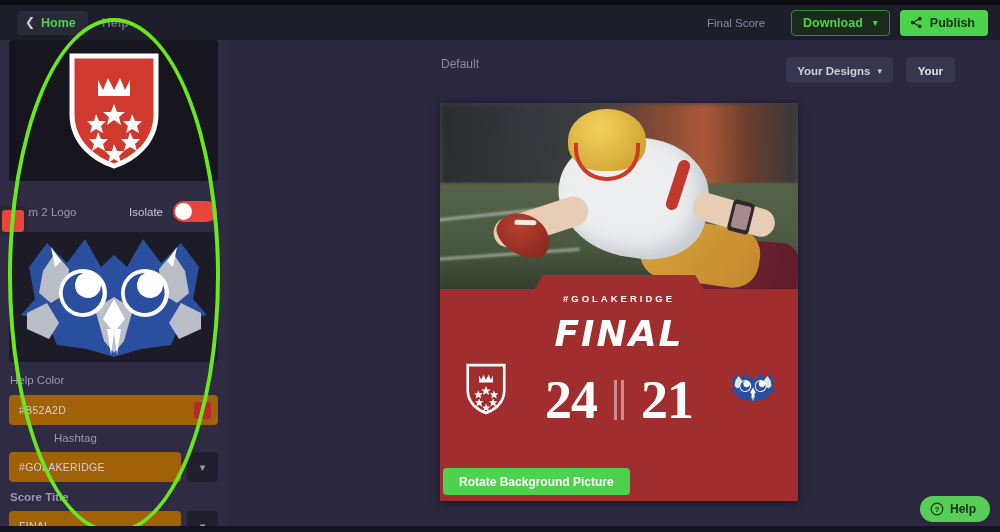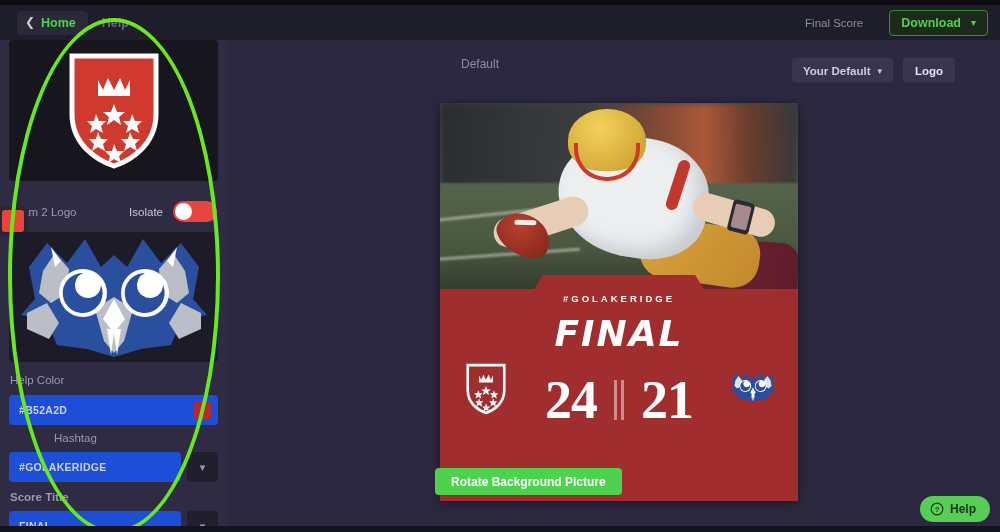--- a/index.html
+++ b/index.html
@@ -112,46 +112,45 @@
     width: 22px; height: 22px; border-radius: 3px;
     background: #e8453c; cursor: pointer;
   }
   .swatch-sm-wrap {
     position: absolute; left: -2px;
     width: 30px; height: 30px; border-radius: 4px; background: #2a2835;
   }
 
   .field-wrap { position: absolute; left: 9px; width: 209px; }
   .field-box {
-    background: #1d4ed8; border-radius: 4px; height: 30px;
+    background: #a16207; border-radius: 4px; height: 30px;
     display: flex; align-items: center; padding: 0 10px;
     color: #d2d0df; font-size: 10.5px; letter-spacing: .3px;
     cursor: text;
-    font-weight: bold;
   }
   .field-box.with-btn { width: 172px; }
   .field-chev {
     position: absolute; right: 0; top: 0;
     width: 31px; height: 30px; background: #211f2e; border-radius: 4px;
     display: flex; align-items: center; justify-content: center;
     color: #9b98b2; font-size: 11px; cursor: pointer;
   }
   .color-dot {
     position: absolute; right: 7px; top: 7px;
     width: 17px; height: 17px; border-radius: 3px; cursor: pointer;
   }
 
   
   .main { position: absolute; left: 227px; top: 40px; width: 773px; height: 486px; }
   .canvas-toolbar {
     position: absolute; left: 0; top: 0; width: 773px; height: 52px;
   }
   .default-label {
     position: absolute; left: 214px; top: 17px;
-    color: #8d8ba4; font-size: 12px; margin-left: 20px;
+    color: #8d8ba4; font-size: 12px;
   }
   .your-designs {
     position: absolute; right: 107px; top: 30px;
     transform: translateY(-50%);
     display: flex; align-items: center; gap: 7px;
     height: 25px; padding: 0 11px;
     background: #383550; border-radius: 4px; cursor: pointer;
   }
   .your-designs .lbl { color: #cfcde0; font-size: 11.5px; font-weight: bold; }
   .your-designs .chev { color: #cfcde0; font-size: 9px; }
@@ -280,21 +279,21 @@
   }
   .score-sep { width: 44px; display: flex; justify-content: center; gap: 4px; }
   .score-sep i { display:block; width: 3px; height: 40px; background: #d08c8c; }
   .mini-logo-left { position: absolute; left: 26px; top: 74px; }
   .mini-logo-right { position: absolute; right: 22px; top: 82px; }
 
   
   .crest { display: block; }
 
   .rotate-btn {
-    position: absolute; left: 208px; top: 428px;
+    position: absolute; left: 216px; top: 428px;
     height: 27px; padding: 0 16px;
     background: #4cd24c; border-radius: 4px;
     display: flex; align-items: center; cursor: pointer;
   }
   .rotate-btn .lbl { color: #fff; font-size: 12px; font-weight: bold; }
 
   .help-btn {
     position: absolute; right: 10px; bottom: 10px;
     display: flex; align-items: center; gap: 6px;
     height: 26px; padding: 0 14px 0 10px;
@@ -327,20 +326,32 @@
     <div class="file-menu">Help</div>
 
     <div class="header-right">
       <span class="final-score-label">Final Score</span>
 
       <div class="download-btn">
         <span class="lbl">Download</span>
         <span class="chev">▾</span>
       </div>
 
+      <div class="publish-btn">
+        <svg class="share-ic" viewBox="0 0 24 24">
+          <g fill="none" stroke="#10330f" stroke-width="2.4" stroke-linecap="round">
+            <circle cx="18" cy="5" r="2.2" fill="#10330f"></circle>
+            <circle cx="18" cy="19" r="2.2" fill="#10330f"></circle>
+            <circle cx="5" cy="12" r="2.2" fill="#10330f"></circle>
+            <line x1="7" y1="11" x2="16" y2="6"></line>
+            <line x1="7" y1="13" x2="16" y2="18"></line>
+          </g>
+        </svg>
+        <span class="lbl">Publish</span>
+      </div>
     </div>
   </div>
 
   <div class="sidebar">
 
     <div class="logo-card" id="team1-card">
       <svg width="92" height="118" viewBox="0 0 92 118" class="crest">
         <path d="M4 4 H88 V62 C88 92 64 108 46 114 C28 108 4 92 4 62 Z" fill="#d03a2e" stroke="#ffffff" stroke-width="5"></path>
         <path d="M30 28 L35 38 L40 26 L46 38 L52 26 L57 38 L62 28 L62 44 H30 Z" fill="#fff"></path>
         <g fill="#fff">
@@ -402,25 +413,25 @@
       <div class="field-box with-btn">FINAL</div>
       <div class="field-chev">▾</div>
     </div>
   </div>
 
   <div class="main">
 
     <div class="canvas-toolbar">
       <div class="default-label">Default</div>
       <div class="your-designs">
-        <span class="lbl">Your Default</span>
+        <span class="lbl">Your Designs</span>
         <span class="chev">▾</span>
       </div>
       <div class="save-btn">
-        <span class="lbl">Logo</span>
+        <span class="lbl">Your</span>
       </div>
     </div>
 
     <div class="design-card">
 
       <div class="photo">
         <div class="crowd"></div>
         <div class="field"></div>
         <div class="yardline" style="left:-20px; top:108px; width:180px; transform:rotate(-6deg);"></div>
         <div class="yardline" style="left:-10px; top:150px; width:150px; transform:rotate(-4deg);"></div>

